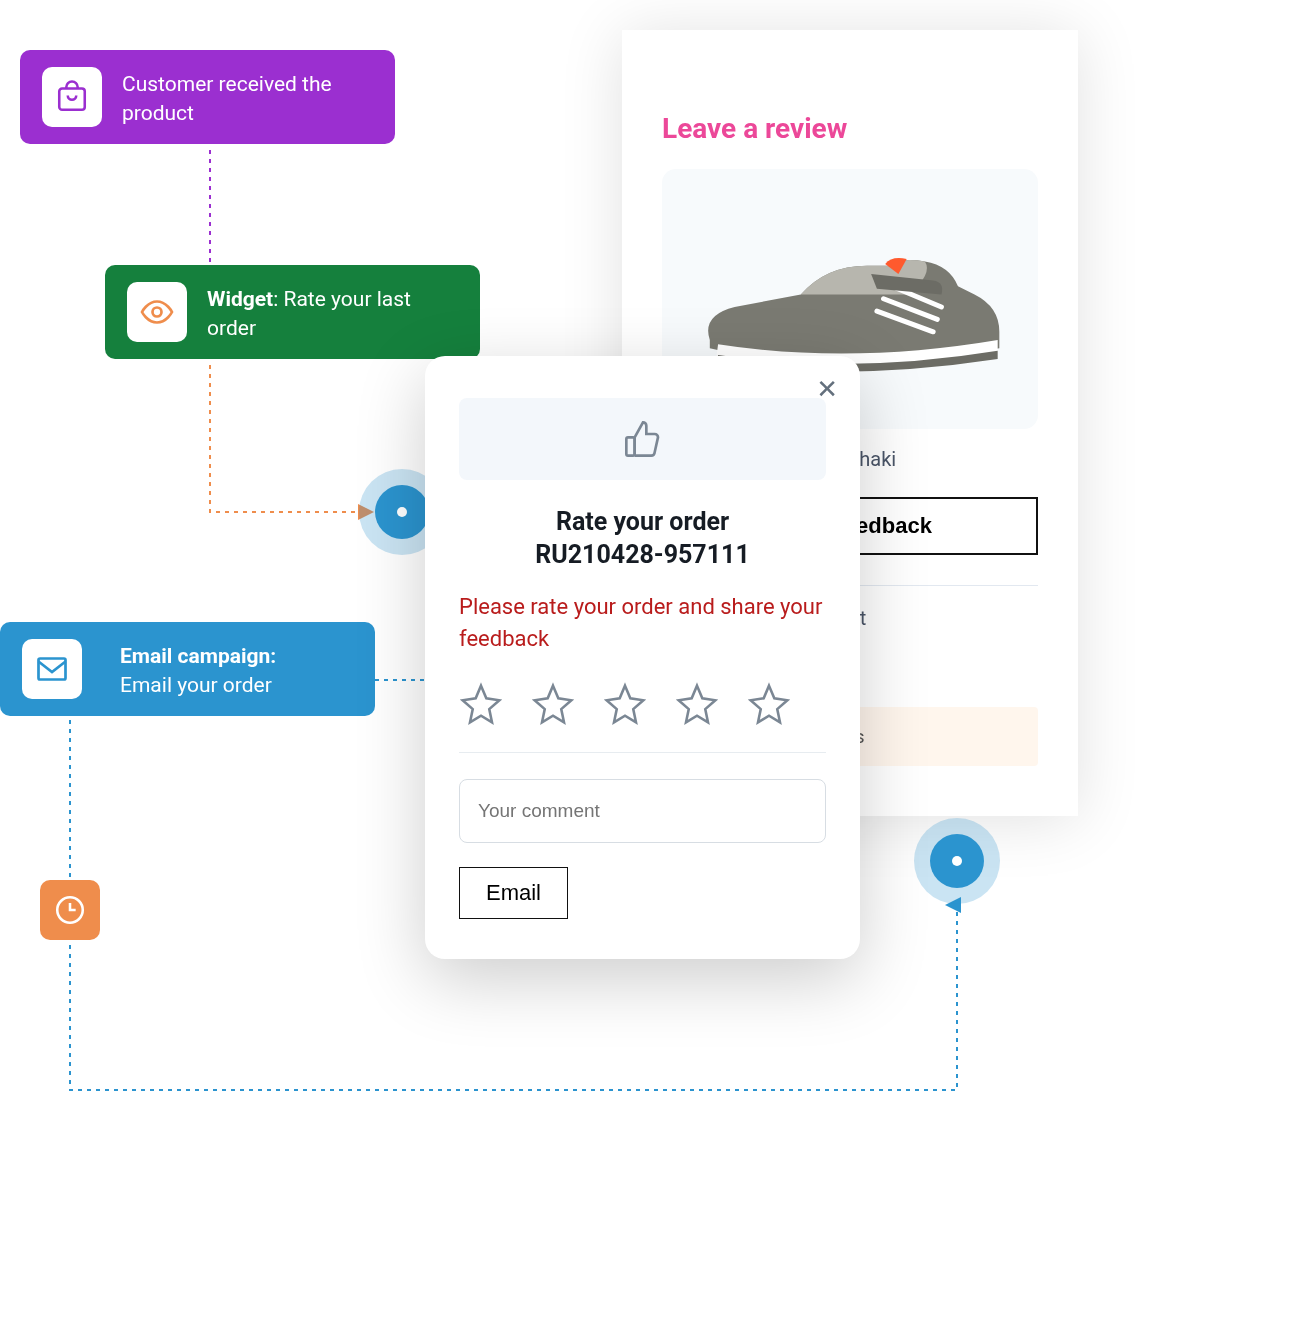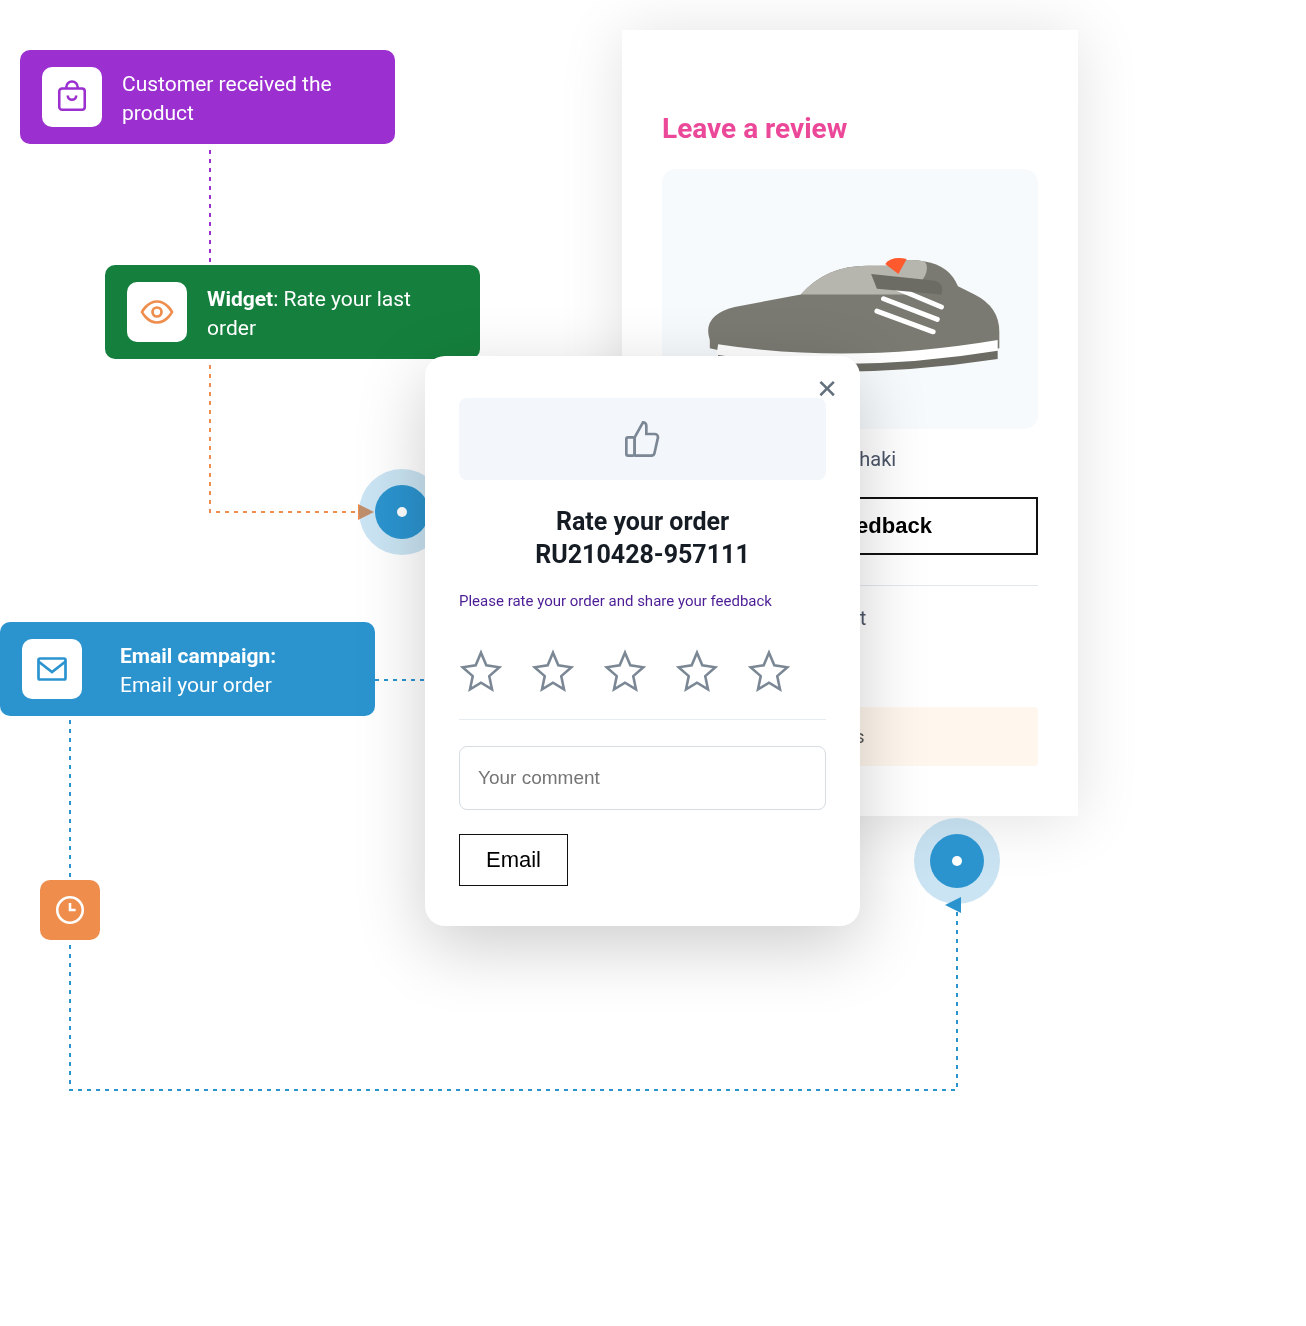--- a/index.html
+++ b/index.html
@@ -117,21 +117,21 @@
     font-size: 26px; color:#64707d; cursor:pointer; background:none; border:none;
   }
   .thumb-box {
     width: 100%; height: 82px;
     background: #f3f7fb;
     border-radius: 8px;
     display:flex; align-items:center; justify-content:center;
     margin: 12px 0 26px 0;
   }
   .rate-modal h3 { font-size: 25px; font-weight:700; color:#161c24; line-height:1.3; margin-bottom: 20px; text-align: center;}
-  .rate-modal p.sub { color:#4c1d95; font-size:15px; line-height:1.45; margin-bottom: 36px;}
+  .rate-modal p.sub { color:#b91c1c; font-size:22px; line-height:1.45; margin-bottom: 27px;}
   .stars { display:flex; gap: 28px; margin-bottom: 26px;}
   .stars svg { width:44px; height:44px; cursor:pointer;}
   .rate-modal hr { border:none; border-top:1px solid #e7ecf0; margin-bottom: 26px;}
   .comment {
     width:100%;
     border:1px solid #d7dde3; border-radius:8px;
     padding: 20px 18px; font-size:19px; color:#a21caf;
     margin-bottom: 24px;
   }
   .send-btn {

